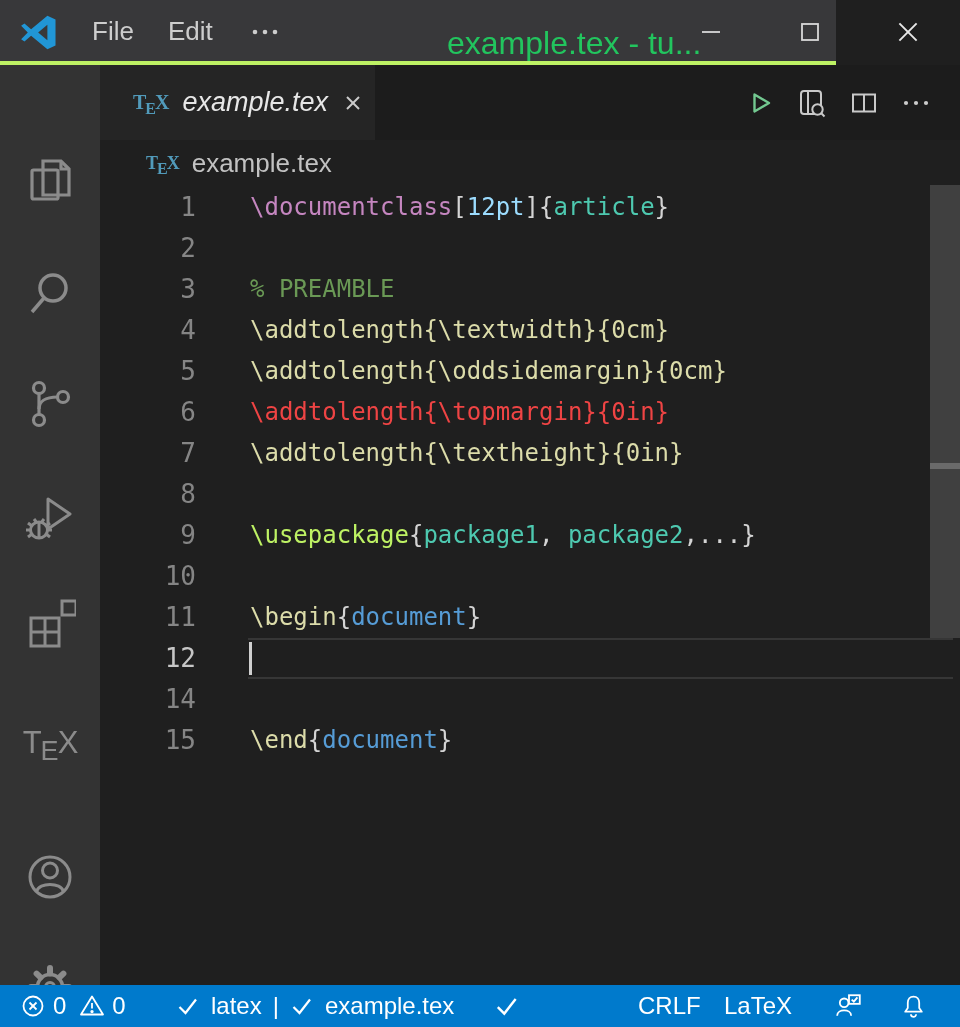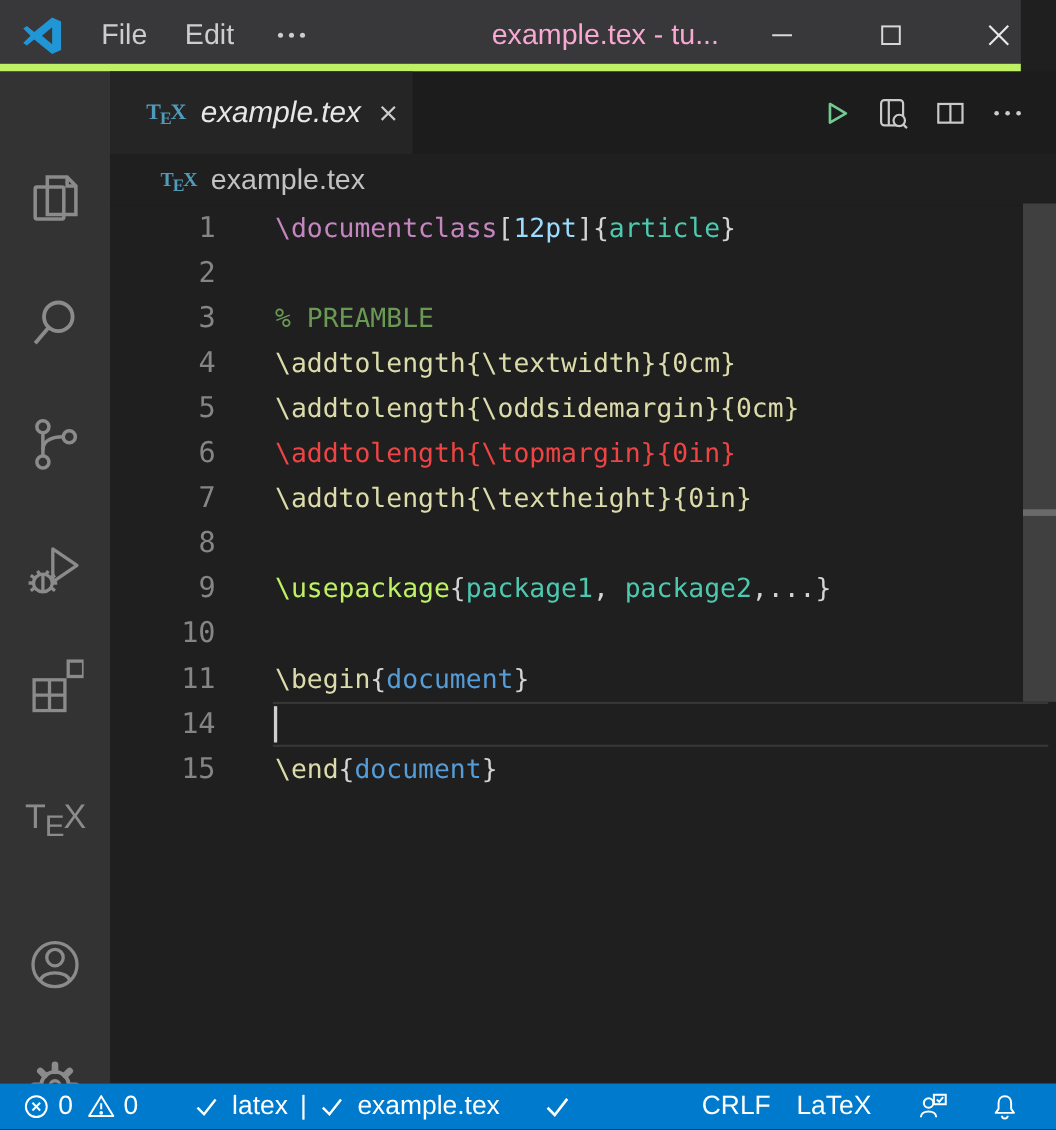--- a/index.html
+++ b/index.html
@@ -6,29 +6,29 @@
     --titlebar-bg:#38383A; --activitybar-bg:#333333; --tabbar-bg:#1C1C1C;
     --active-tab-bg:#252525; --editor-bg:#1F1F1F; --statusbar-bg:#007ACC;
     --tex-icon-blue:#519ABA; --run-green:#73C991;
   }
   *{margin:0;padding:0;box-sizing:border-box;}
   html,body{width:960px;height:1027px;overflow:hidden;background:#1F1F1F;
     font-family:"Liberation Sans",sans-serif;}
   #app{position:relative;width:960px;height:1027px;}
 
   
-  .titlebar{position:absolute;left:0;top:0;width:928px;height:65px;
-    background:var(--titlebar-bg);border-bottom:7px solid #bef264;}
+  .titlebar{position:absolute;left:0;top:0;width:836px;height:65px;
+    background:var(--titlebar-bg);border-bottom:4px solid #bef264;}
   .vscode-logo{position:absolute;left:20px;top:14px;width:37px;height:37px;}
   .menu-item{position:absolute;top:0;height:63px;line-height:63px;color:#CDCDCD;
     font-size:26px;padding:0 10px;cursor:default;}
   .menu-file{left:82px;} .menu-edit{left:158px;}
   .menu-more{left:240px;top:0;height:63px;display:flex;align-items:center;padding:0 10px;}
-  .window-title{position:absolute;left:447px;top:0;height:63px;line-height:63px;
-    color:#f9a8d4;font-size:26px;}
+  .window-title{position:absolute;left:447px;top:12px;height:63px;line-height:63px;
+    color:#22c55e;font-size:32px;}
   .win-btn{position:absolute;top:0;width:62px;height:63px;display:flex;
     align-items:center;justify-content:center;}
   .win-min{left:680px;} .win-max{left:779px;} .win-close{left:877px;}
 
   
   .activitybar{position:absolute;left:0;top:65px;width:100px;bottom:42px;
     background:var(--activitybar-bg);}
   .act-icon{position:absolute;left:22px;width:56px;height:56px;display:flex;
     align-items:center;justify-content:center;}
   .act-files{top:87px;} .act-search{top:200px;} .act-git{top:311px;}
@@ -290,20 +290,24 @@
         </div>
         <div class="code-line">
           <span class="gutter-num">10</span>
           <span class="line-content"></span>
         </div>
         <div class="code-line">
           <span class="gutter-num">11</span>
           <span class="line-content"><span style="color: rgb(220, 220, 170);">\begin</span><span style="color: rgb(212, 212, 212);">{</span><span style="color: rgb(86, 156, 214);">document</span><span style="color: rgb(212, 212, 212);">}</span></span>
         </div>
         <div class="code-line">
+          <span class="gutter-num active">12</span>
+          <span class="line-content"></span>
+        </div>
+        <div class="code-line">
           <span class="gutter-num">14</span>
           <span class="line-content"></span>
         </div>
         <div class="code-line">
           <span class="gutter-num">15</span>
           <span class="line-content"><span style="color: rgb(220, 220, 170);">\end</span><span style="color: rgb(212, 212, 212);">{</span><span style="color: rgb(86, 156, 214);">document</span><span style="color: rgb(212, 212, 212);">}</span></span>
         </div>
       </div>
     <div class="cursor" style="top: 455px;"></div>
     <div class="scrollbar-thumb"></div>

